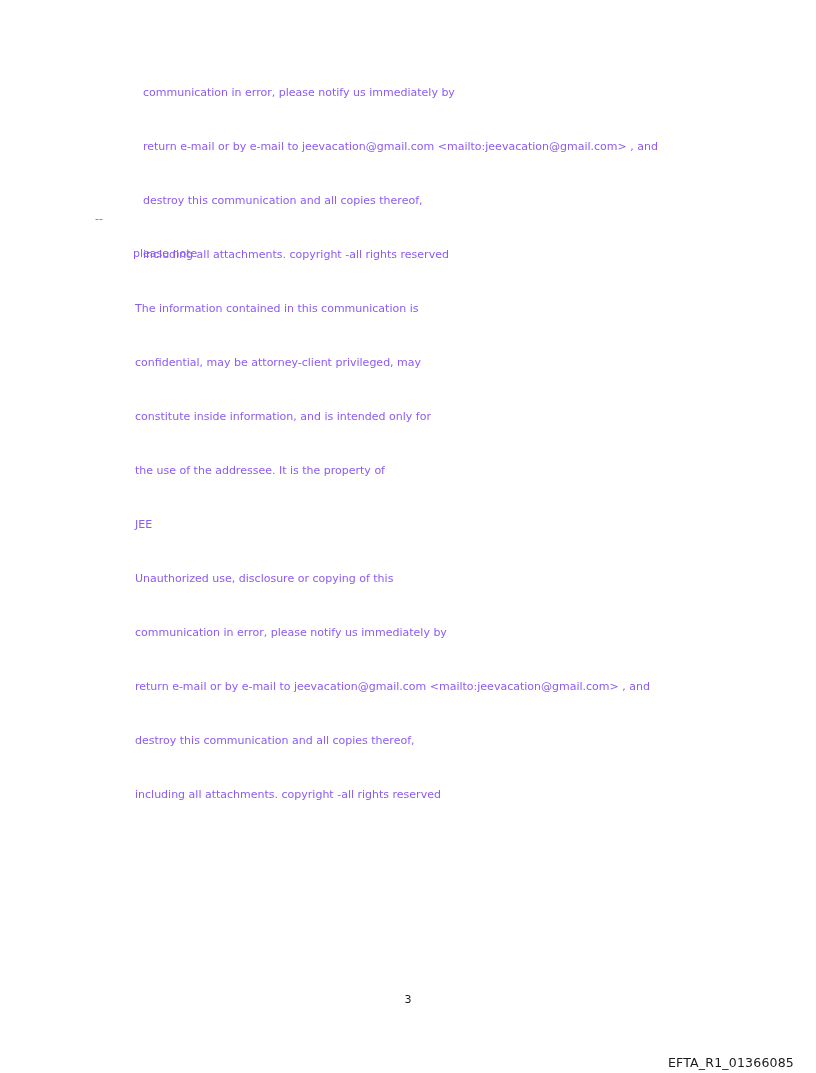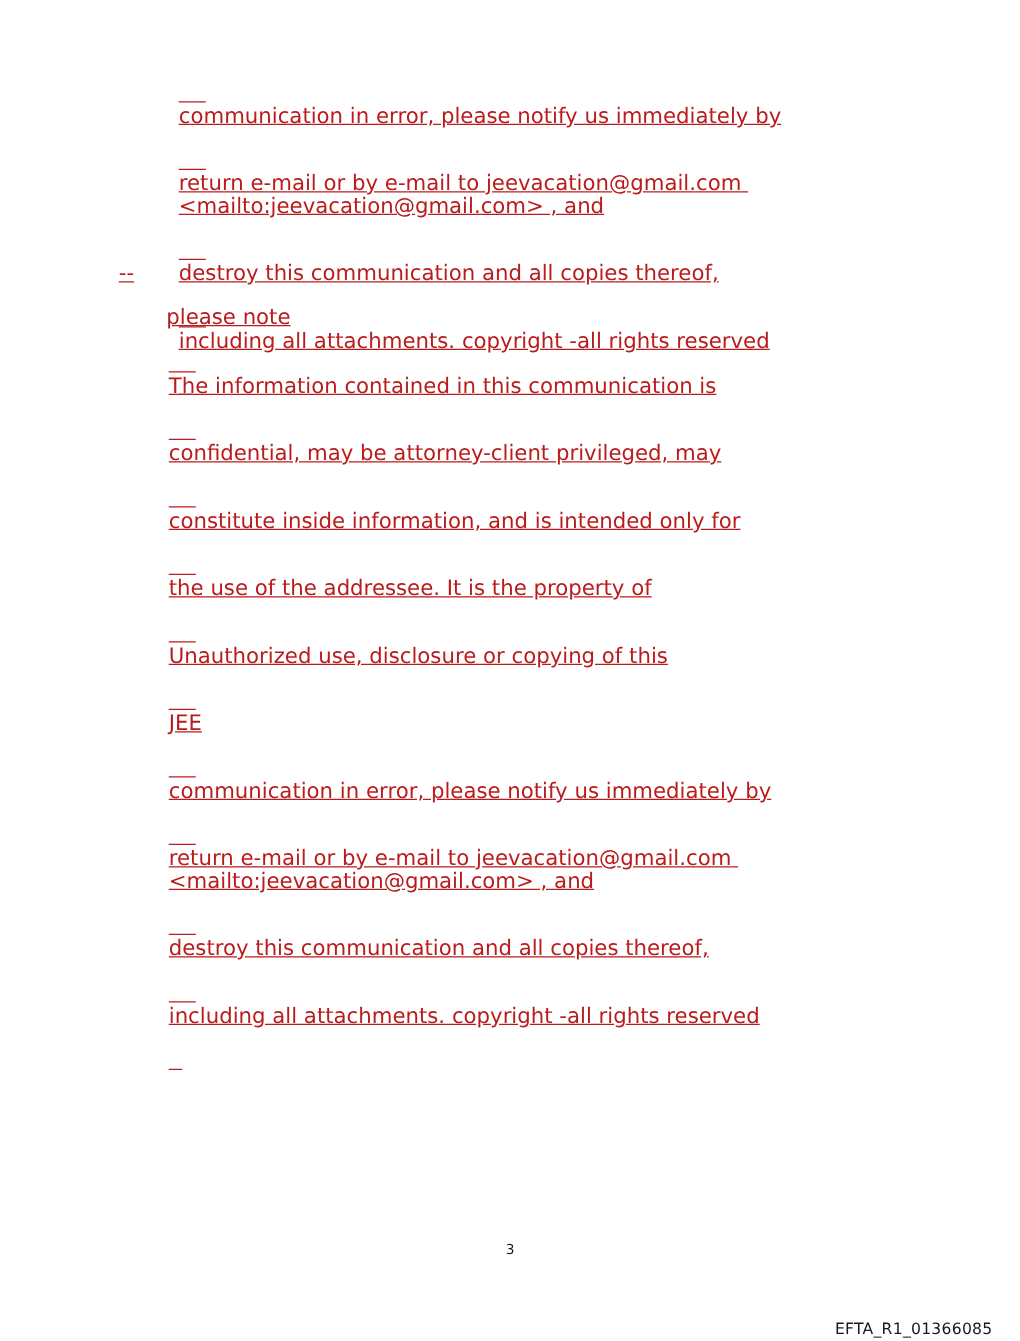--- a/index.html
+++ b/index.html
@@ -14,25 +14,24 @@
   .page {
     position: relative;
     width: 816px;
     height: 1073px;
     background: #ffffff;
     overflow: hidden;
     box-sizing: border-box;
   }
   .block {
     position: absolute;
-    font-size: 17px;
+    font-size: 11px;
     line-height: 18px;
-    color: #b91c1c;
+    color: #8b5cf6;
     white-space: pre-wrap;
-    text-decoration: underline;
   }
   .block p {
     margin: 0;
     padding: 0;
   }
   #top-block {
     left: 143px;
     top: 48px;
     width: 620px;
   }
@@ -85,22 +84,22 @@
 
   <div class="block" id="dashes">--</div>
 
   <div class="block" id="please-note">please note</div>
 
   <div class="block" id="main-block">
     <p>The information contained in this communication is</p>
     <p>confidential, may be attorney-client privileged, may</p>
     <p>constitute inside information, and is intended only for</p>
     <p>the use of the addressee. It is the property of</p>
+    <p>JEE</p>
     <p>Unauthorized use, disclosure or copying of this</p>
-    <p>JEE</p>
     <p>communication in error, please notify us immediately by</p>
     <p>return e-mail or by e-mail to jeevacation@gmail.com &lt;mailto:jeevacation@gmail.com&gt; , and</p>
     <p>destroy this communication and all copies thereof,</p>
     <p>including all attachments. copyright -all rights reserved</p>
   </div>
 
   <div id="page-number">3</div>
 
   <div id="bates">EFTA_R1_01366085</div>
 

